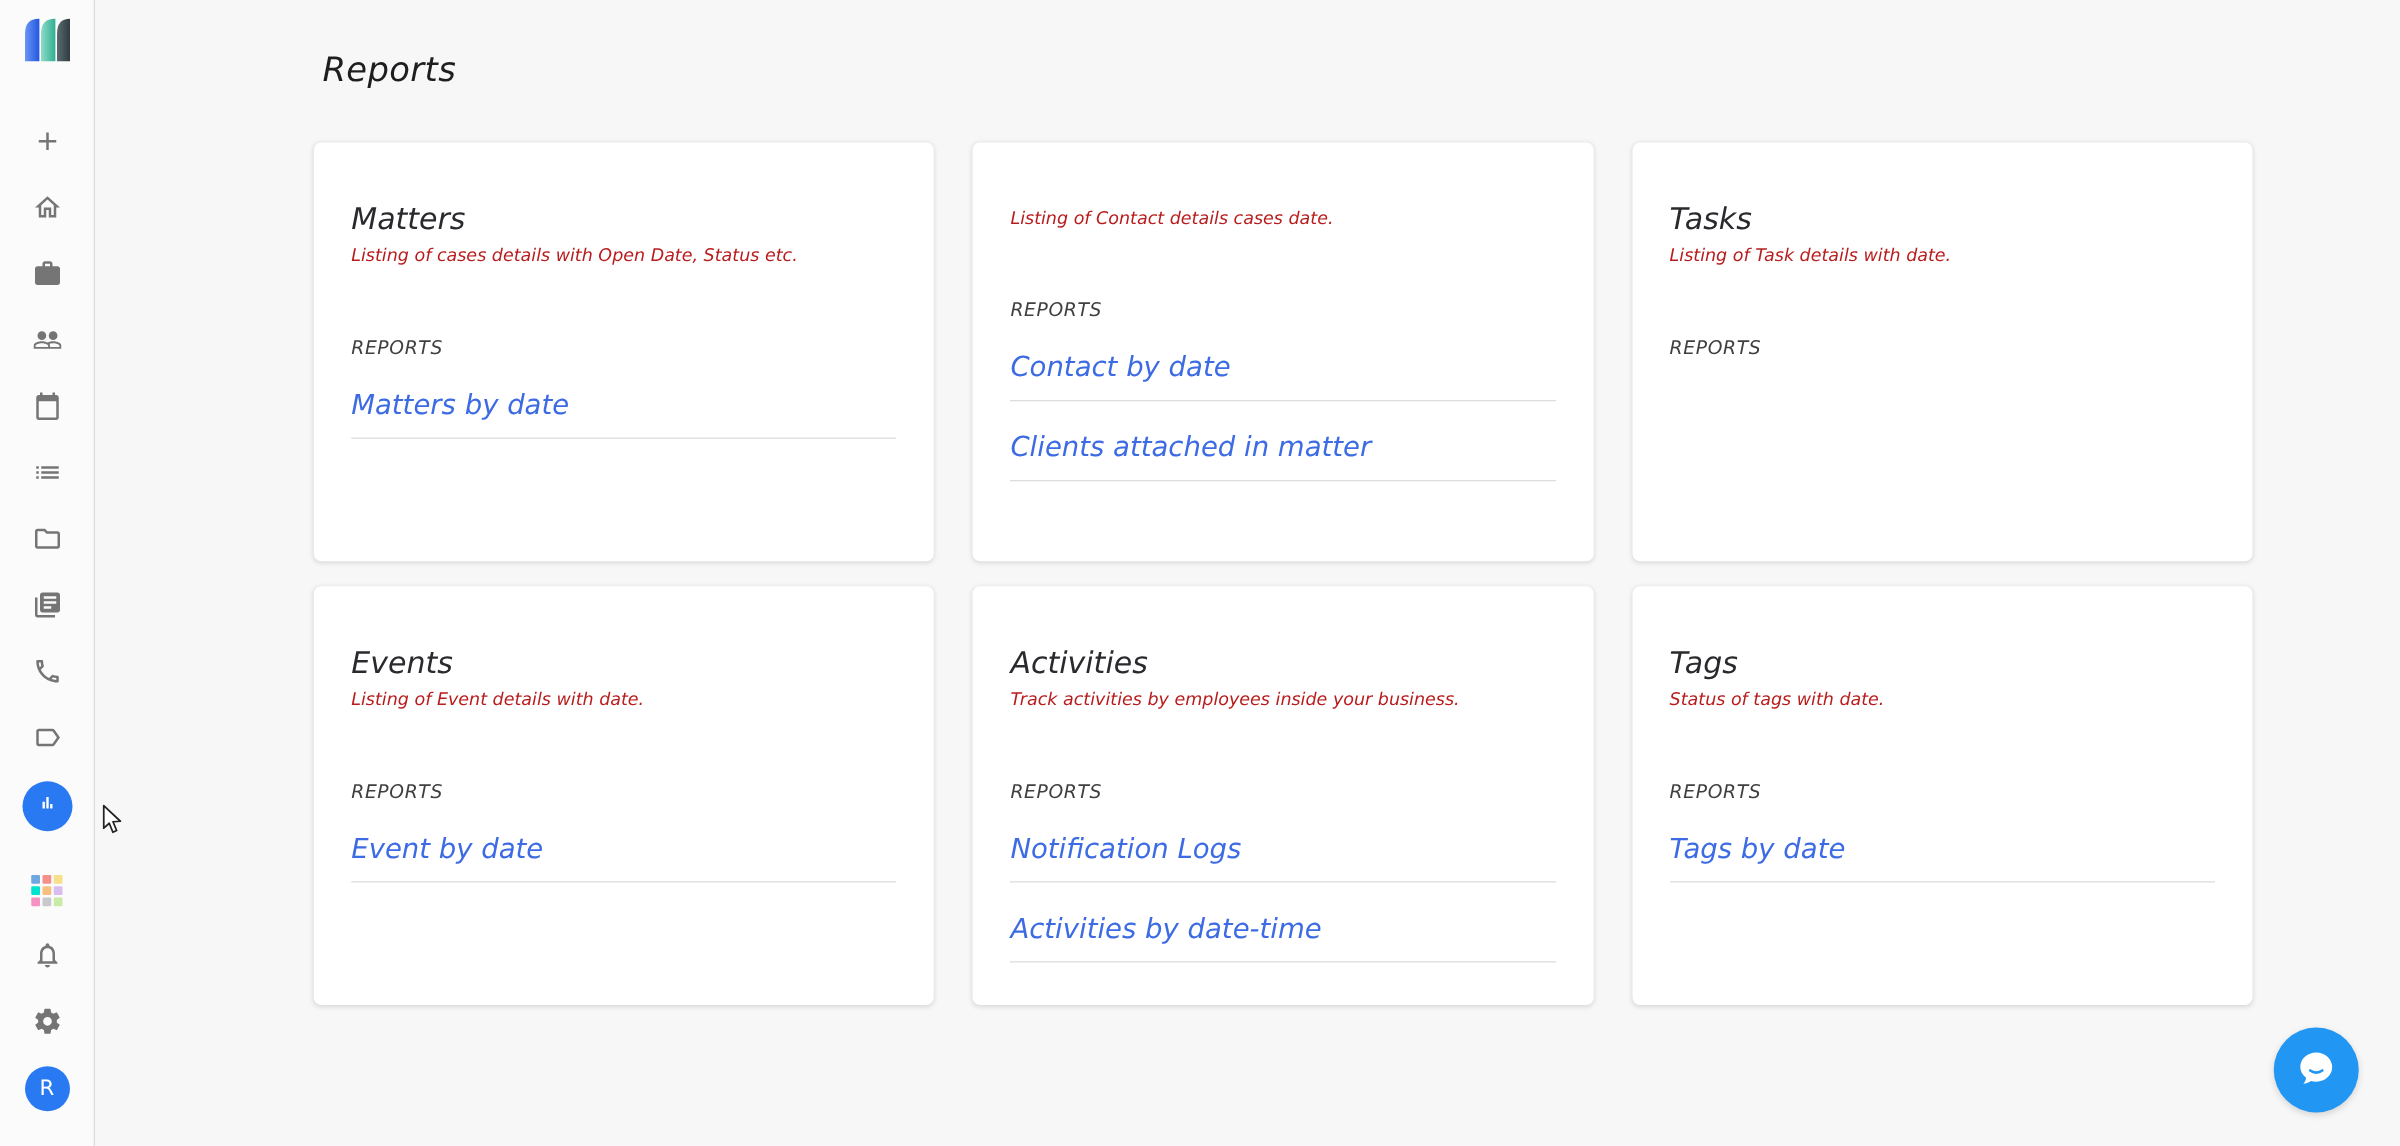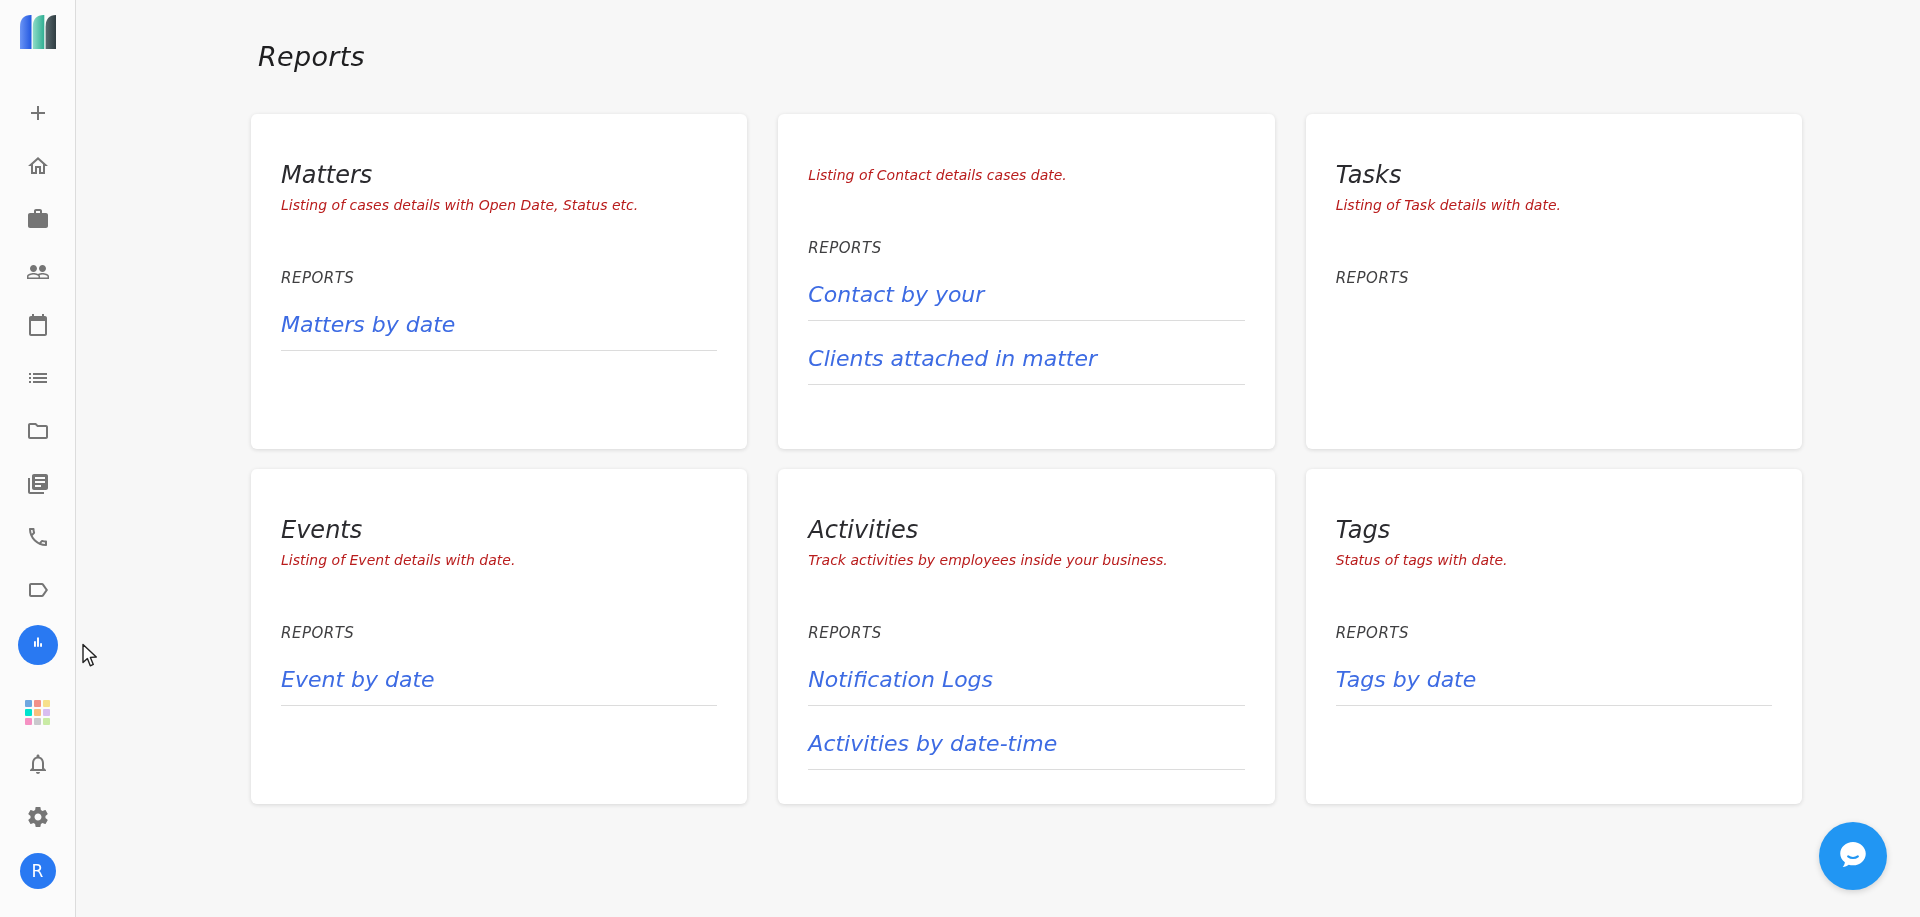--- a/index.html
+++ b/index.html
@@ -188,21 +188,21 @@
     <div class="card-section-label">REPORTS</div>
     <div class="card-links">
             <a class="report-link" href="#">Matters by date</a>
           </div>
   </section>
 
   <section class="card">
     <p class="card-desc">Listing of Contact details cases date.</p>
     <div class="card-section-label">REPORTS</div>
     <div class="card-links">
-            <a class="report-link" href="#">Contact by your</a>
+            <a class="report-link" href="#">Contact by date</a>
             <a class="report-link" href="#">Clients attached in matter</a>
           </div>
   </section>
 
   <section class="card">
     <h2 class="card-title">Tasks</h2>
     <p class="card-desc">Listing of Task details with date.</p>
     <div class="card-section-label">REPORTS</div>
   </section>
 

